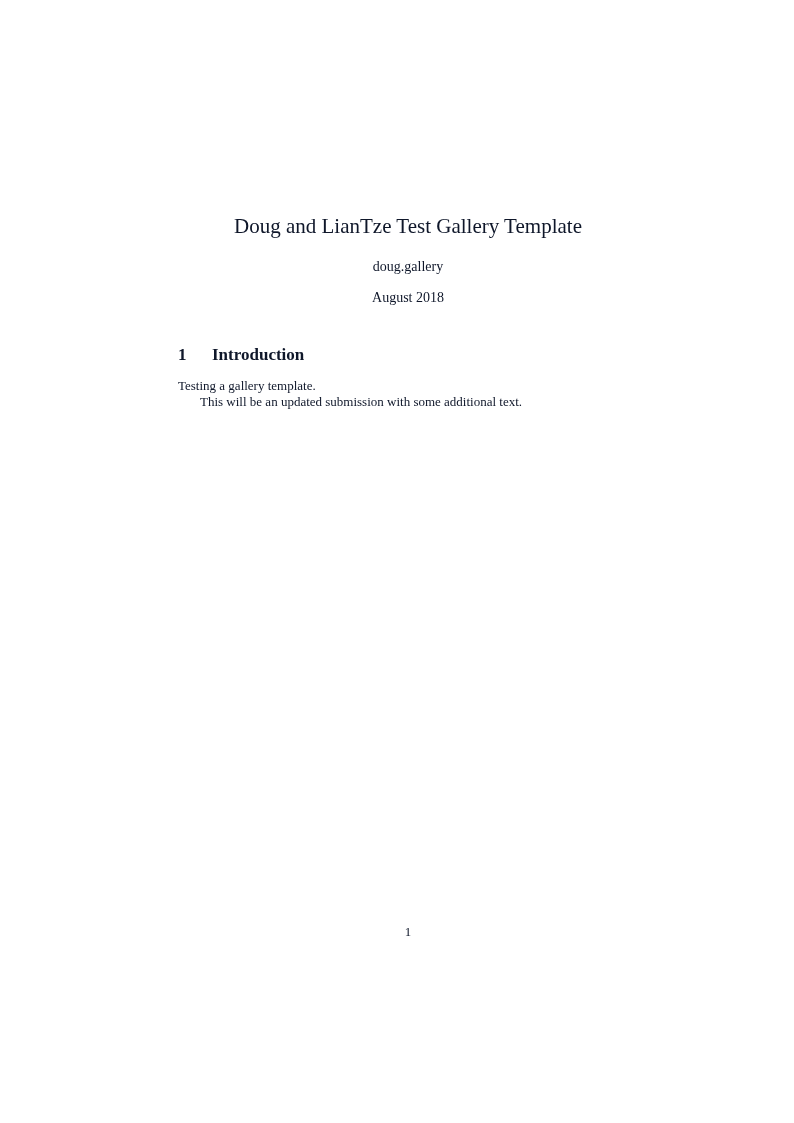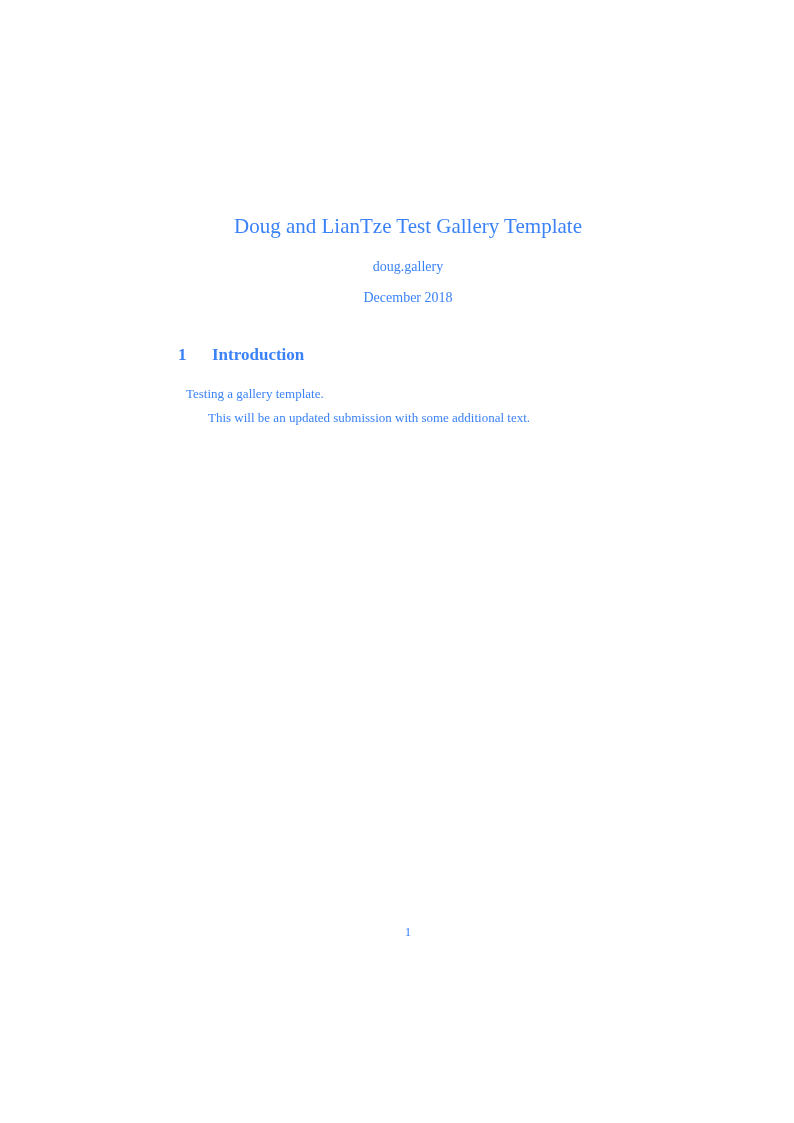--- a/index.html
+++ b/index.html
@@ -5,21 +5,21 @@
   html, body {
     margin: 0;
     padding: 0;
     background: #ffffff;
   }
   .page {
     position: relative;
     width: 794px;
     height: 1123px;
     background: #ffffff;
-    color: #3b82f6;
+    color: #0f172a;
     font-family: "Liberation Serif", "DejaVu Serif", serif;
     overflow: hidden;
   }
   
   .doc-title {
     position: absolute;
     left: 178px;
     top: 214px;
     width: 460px;
     text-align: center;
@@ -61,21 +61,21 @@
   }
   .doc-body {
     position: absolute;
     left: 178px;
     top: 378px;
     width: 460px;
     font-size: 13px;
     line-height: 16px;
   }
   .doc-body p {
-    margin: 8px;
+    margin: 0;
   }
   .doc-body p.indented {
     text-indent: 22px;
   }
   .page-number {
     position: absolute;
     left: 178px;
     top: 924px;
     width: 460px;
     text-align: center;
@@ -85,21 +85,21 @@
 </style>
 </head>
 <body>
 
 <div class="page">
 
   <div class="doc-title">Doug and LianTze Test Gallery Template</div>
 
   <div class="doc-author">doug.gallery</div>
 
-  <div class="doc-date">December 2018</div>
+  <div class="doc-date">August 2018</div>
 
   <div class="section-heading">
     <span class="sec-num">1</span><span class="sec-title">Introduction</span>
   </div>
 
   <div class="doc-body">
     <p>Testing a gallery template.</p>
     <p class="indented">This will be an updated submission with some additional text.</p>
   </div>
 

